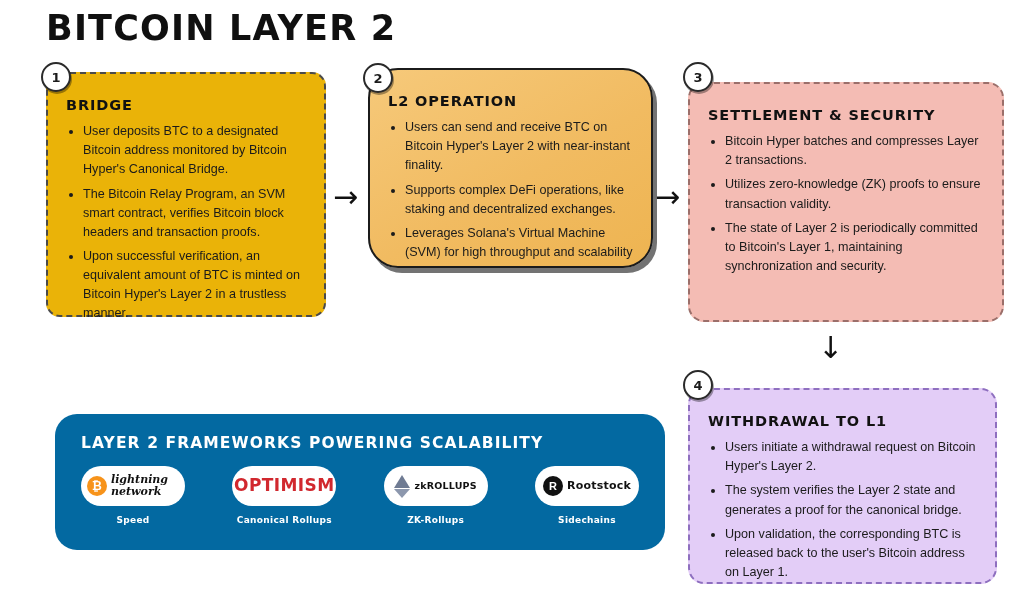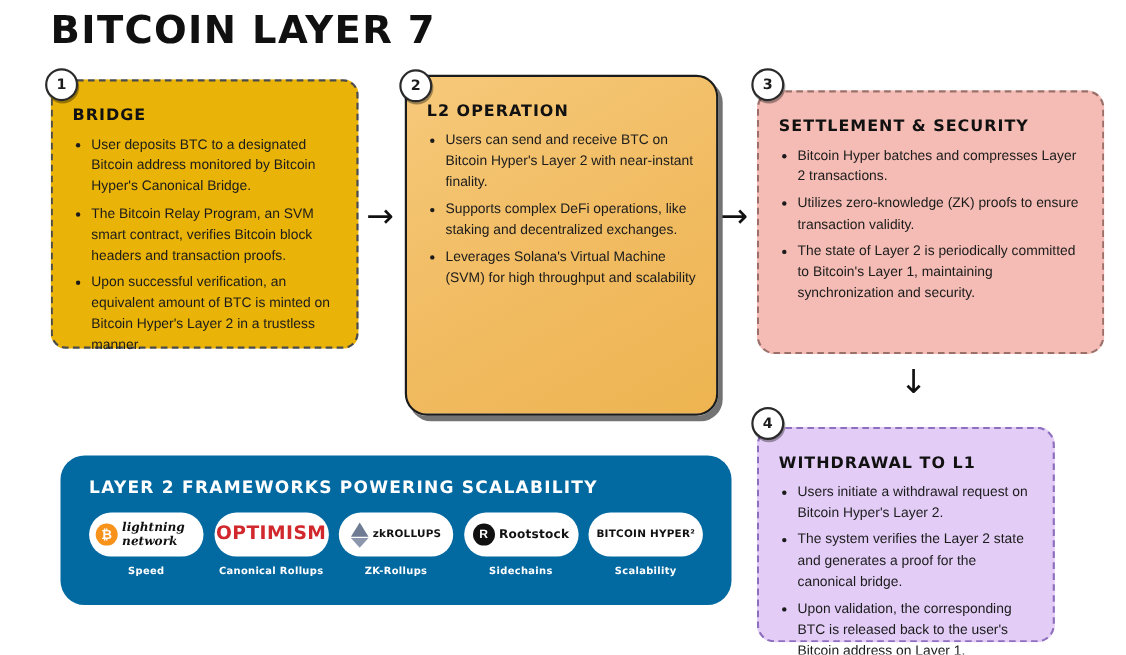--- a/index.html
+++ b/index.html
@@ -75,30 +75,30 @@
     align-items: center;
     justify-content: center;
     z-index: 6;
     font-family: "DejaVu Sans", sans-serif;
   }
 
   
   #step1 { left: 46px;  top: 72px;  width: 280px; height: 245px; }
   #badge1 { left: 41px; top: 62px; }
 
-  #step2 { left: 368px; top: 68px;  width: 285px; height: 310px;
+  #step2 { left: 368px; top: 68px;  width: 285px; height: 200px;
            background: linear-gradient(150deg,#f6c97a 0%, #f1bb61 55%, #eeb451 100%);
-           box-shadow: 4px 5px 0 rgba(0,0,0,0.55); border-radius: 20px;}
+           box-shadow: 4px 5px 0 rgba(0,0,0,0.55); border-radius: 30px;}
   #badge2 { left: 363px; top: 63px; }
 
   #step3 { left: 688px; top: 82px;  width: 316px; height: 240px;
            background: #f4bcb4; border: 2px dashed #9b6f6a; border-radius: 16px; }
   #badge3 { left: 683px; top: 62px; }
 
-  #step4 { left: 688px; top: 388px; width: 271px; height: 196px;
+  #step4 { left: 688px; top: 388px; width: 309px; height: 196px;
            background: #e3cdf7; border: 2px dashed #8e6fbf; border-radius: 16px; }
   #badge4 { left: 683px; top: 370px; }
 
   
   .arrow-h {
     position: absolute;
     font-size: 30px;
     color: #111;
     font-family: "DejaVu Sans", sans-serif;
     line-height: 1;
@@ -195,21 +195,21 @@
   .eth-wrap { display:flex; flex-direction:column; align-items:center; justify-content:center; }
   .eth-diamond.down {
     border-bottom: none;
     border-top: 9px solid #8c97ad;
     margin-top: 1px;
   }
 </style>
 </head>
 <body>
 
-<div id="title">BITCOIN LAYER 7</div>
+<div id="title">BITCOIN LAYER 2</div>
 
 <div class="badge" id="badge1">1</div>
 <div class="step dashed" id="step1">
   <div class="step-title">BRIDGE</div>
   <ul class="bullets">
     <li>User deposits BTC to a designated Bitcoin address monitored by Bitcoin Hyper's Canonical Bridge.</li>
     <li>The Bitcoin Relay Program, an SVM smart contract, verifies Bitcoin block headers and transaction proofs.</li>
     <li>Upon successful verification, an equivalent amount of BTC is minted on Bitcoin Hyper's Layer 2 in a trustless manner.</li>
   </ul>
 </div>
@@ -281,21 +281,15 @@
     </div>
 
     <div class="logo-cell">
       <div class="logo-pill">
         <span class="mark rsk">R</span>
         <span class="logo-text" style="font-size:11px">Rootstock</span>
       </div>
       <div class="logo-sub">Sidechains</div>
     </div>
 
-    <div class="logo-cell">
-      <div class="logo-pill">
-        <span class="logo-text">BITCOIN HYPER²</span>
-      </div>
-      <div class="logo-sub">Scalability</div>
-    </div>
 
   </div>
 </div>
 
 </body></html>

